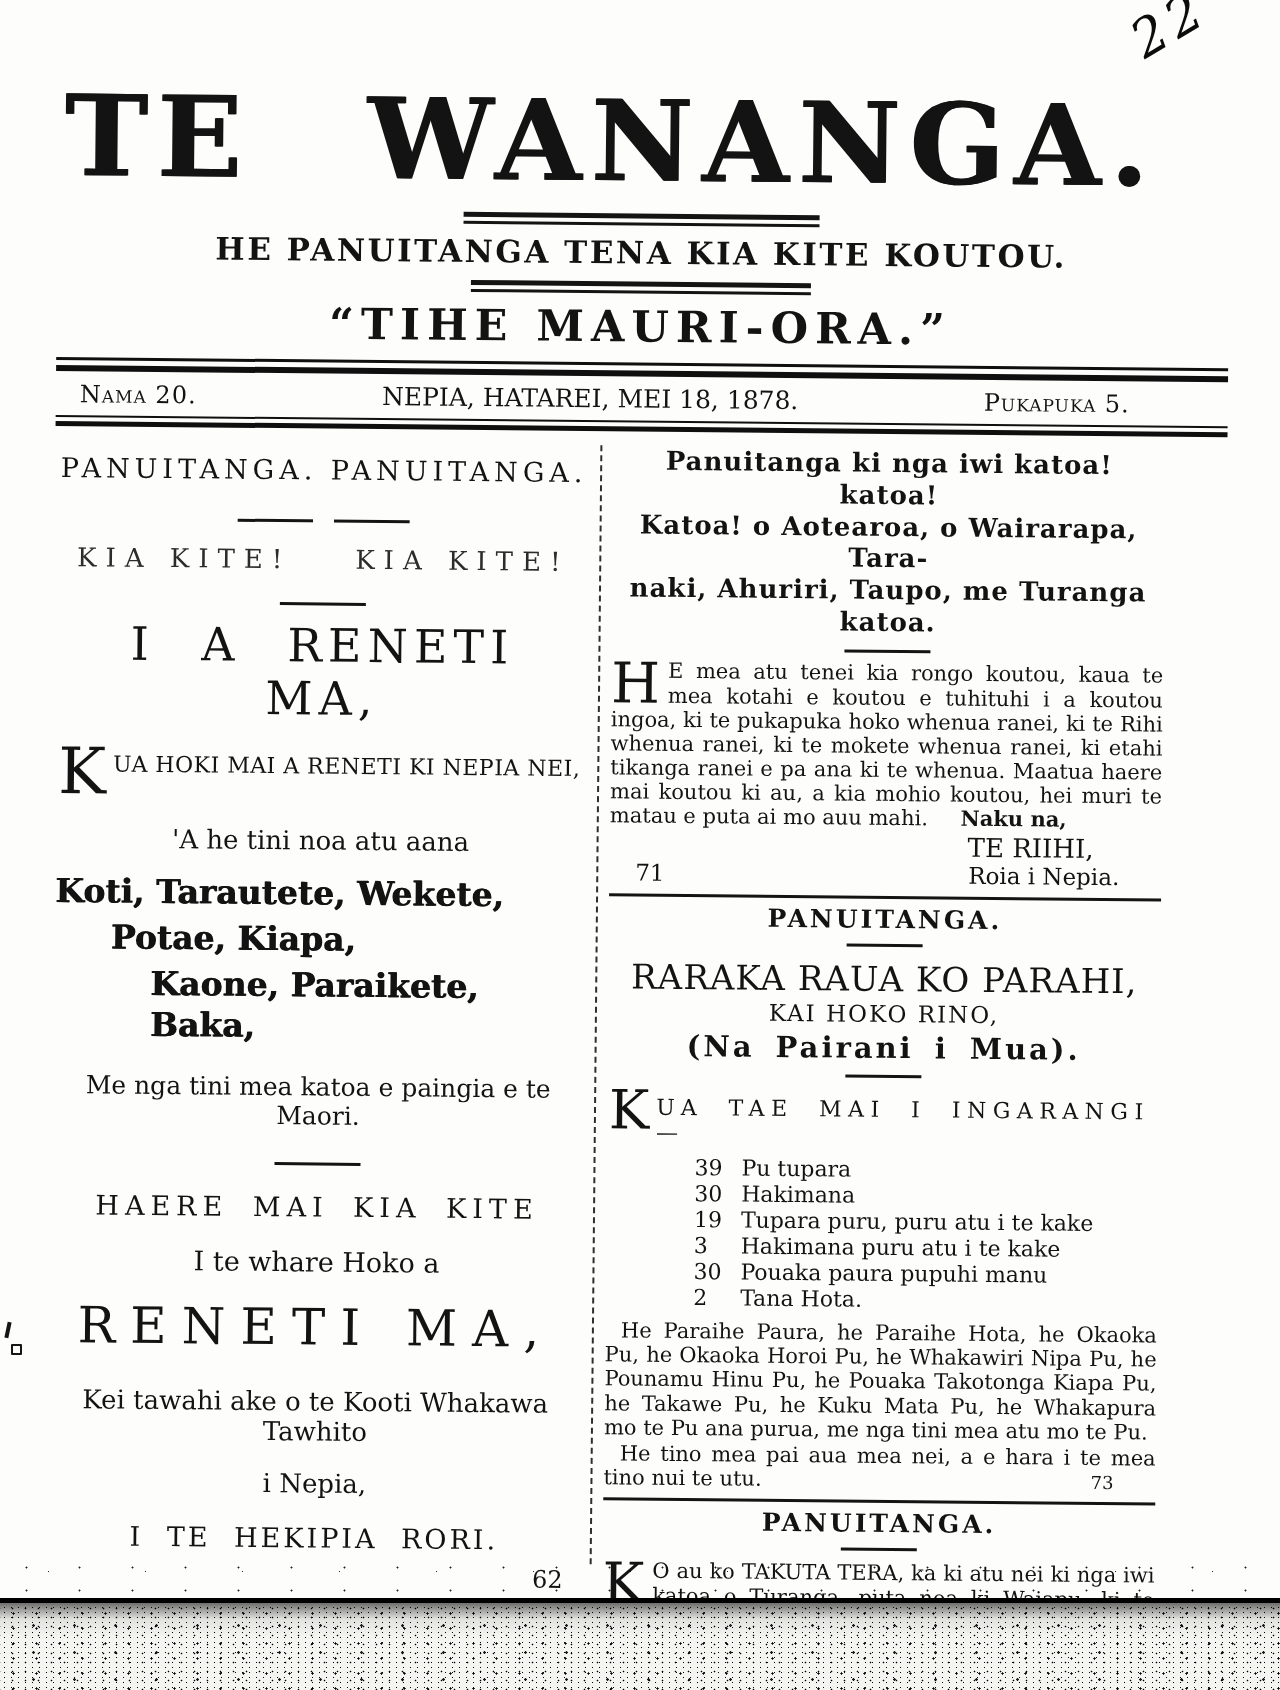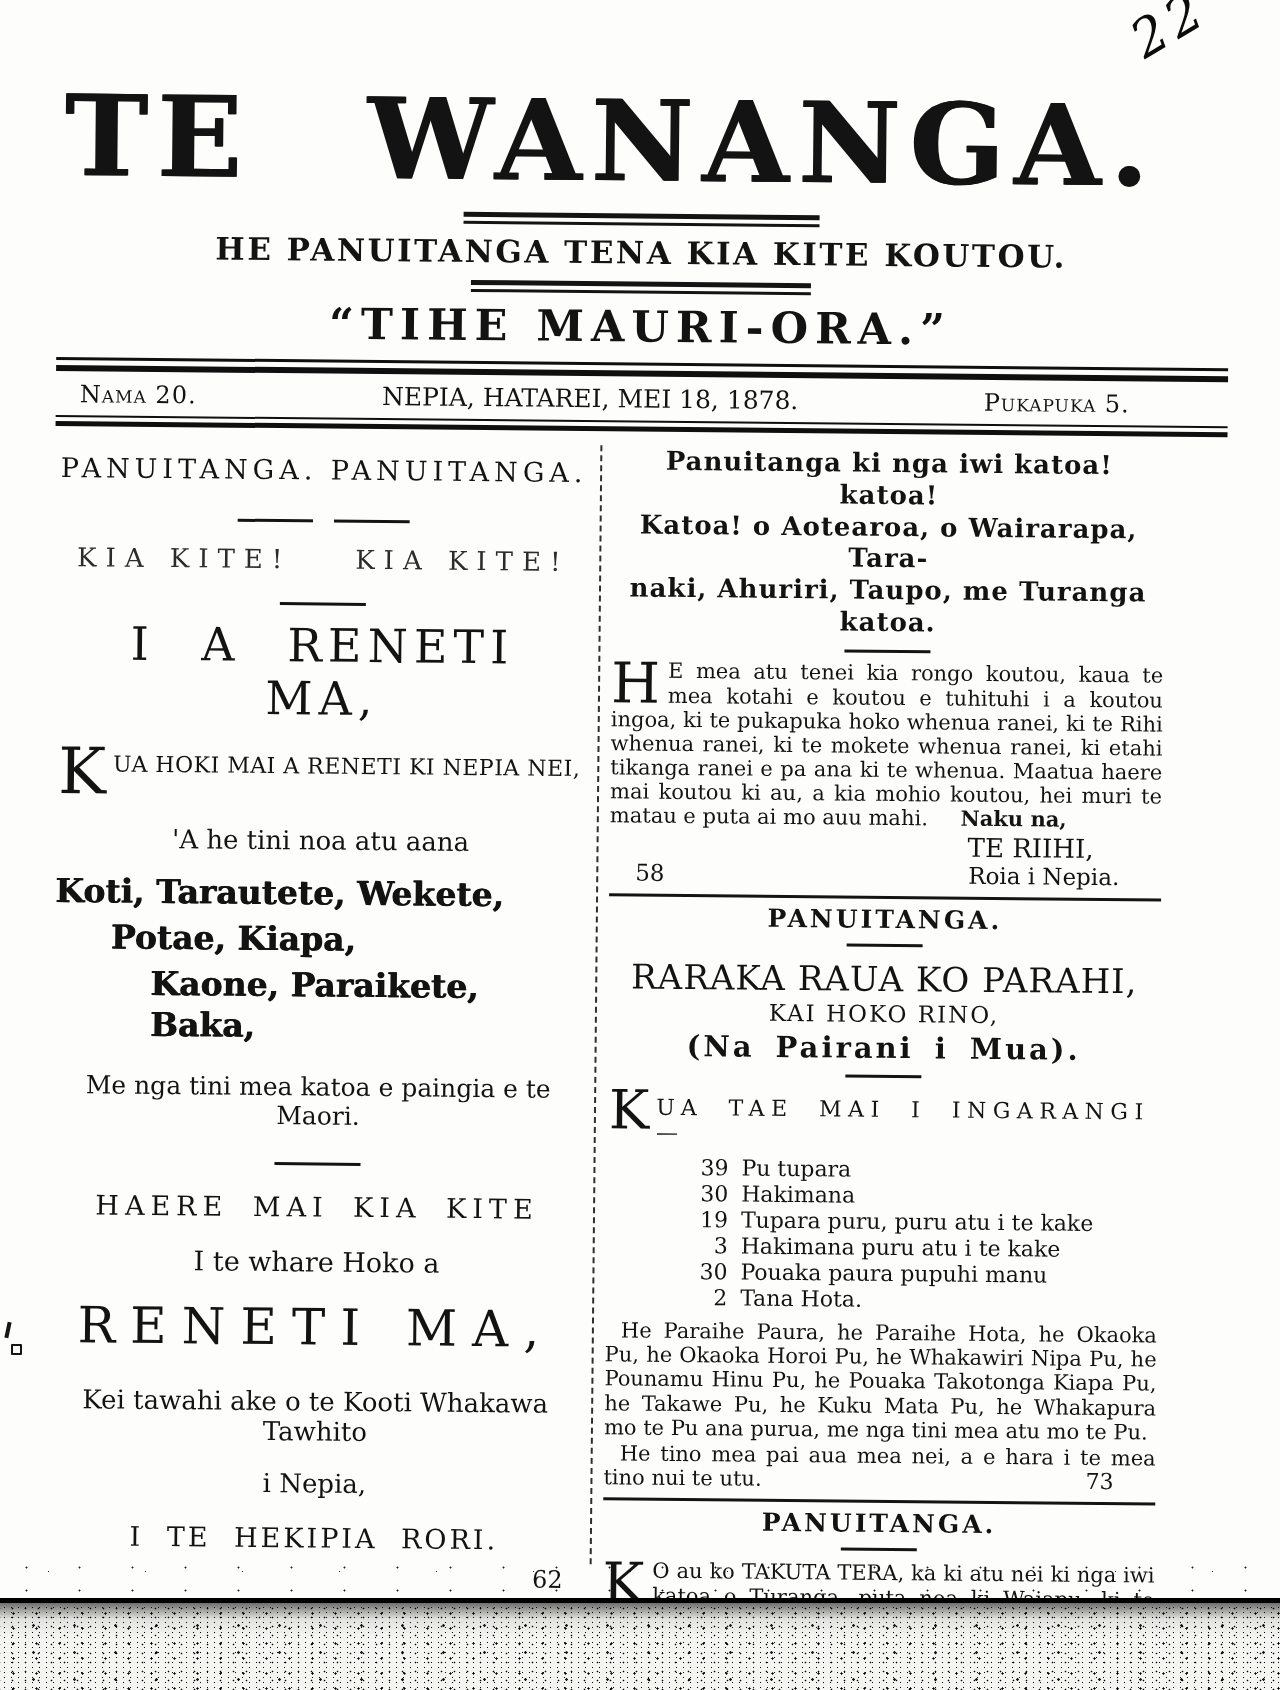--- a/index.html
+++ b/index.html
@@ -95,25 +95,25 @@
   .m-d5, .m-d6, .m-d7 { margin-top:10px; width:76px; }
   .store-title { margin-top:12px; text-align:center; font-size:34px; letter-spacing:1px; }
   .store-sub   { margin-top:2px; text-align:center; font-size:23px; letter-spacing:2px; }
   .store-former{ margin-top:4px; text-align:center; font-weight:bold;
                  font-size:29px; letter-spacing:3px; word-spacing:8px; }
   .arrival { margin-top:10px; }
   .arrival .dc { font-size:54px; }
   .arrival-text { font-size:22px; letter-spacing:6.5px; word-spacing:12px; margin-top:9px; }
   .items   { margin:10px 0 0 88px; }
   .item-row{ display:flex; font-size:22px; line-height:1.18; }
-  .qty     { flex:none; width:34px; text-align:right; margin-right:13px; }
+  .qty     { flex:none; width:34px; margin-right:13px; }
   .ind     { text-indent:16px; }
   .store-body { margin-top:8px; }
   .close-line { position:relative; margin-top:2px; }
-  .pg-num  { position:absolute; right:42px; bottom:0; font-size:22px; }
+  .pg-num  { position:absolute; right:42px; bottom:0; font-size:18px; }
   .doctor  { margin-top:10px; line-height:1.18; }
   .sig-doctor { margin-top:2px; text-align:right; padding-right:60px;
              font-weight:bold; font-size:26px; letter-spacing:1px;
              text-shadow:0.6px 0 0 currentColor; }
 
   
   .edge-a { position:absolute; left:6px;  top:1322px; width:4px; height:16px;
             background:#151515; transform:rotate(12deg); }
   .edge-b { position:absolute; left:11px; top:1344px; width:7px; height:7px;
             border:2px solid #151515; border-radius:1px; }
@@ -196,21 +196,21 @@
           <div>naki, Ahuriri, Taupo, me Turanga</div>
           <div>katoa.</div>
         </div>
         <div class="dash m-d4"></div>
         <p class="para lawyer">
           <span class="dropcap-f">H</span><span>E mea atu tenei kia rongo koutou, kaua te mea kotahi e koutou e tuhituhi i a koutou ingoa, ki te pukapuka hoko whenua ranei, ki te Rihi whenua ranei, ki te mokete whenua ranei, ki etahi tikanga ranei e pa ana ki te whenua. Maatua haere mai koutou ki au, a kia mohio koutou, hei muri te matau e puta ai mo auu mahi.</span>
           <span class="signoff">Naku na,</span>
         </p>
         <div class="sig-right">TE RIIHI,</div>
         <div class="row-58">
-          <span>58</span>
+          <span>71</span>
           <span>Roia i Nepia.</span>
         </div>
         <div class="colrule"></div>
 
         <div class="section-head">PANUITANGA.</div>
         <div class="dash m-d5"></div>
         <div class="store-title">RARAKA RAUA KO PARAHI,</div>
         <div class="store-sub">KAI HOKO RINO,</div>
         <div class="store-former">(Na Pairani i Mua).</div>
         <div class="dash m-d6"></div>

